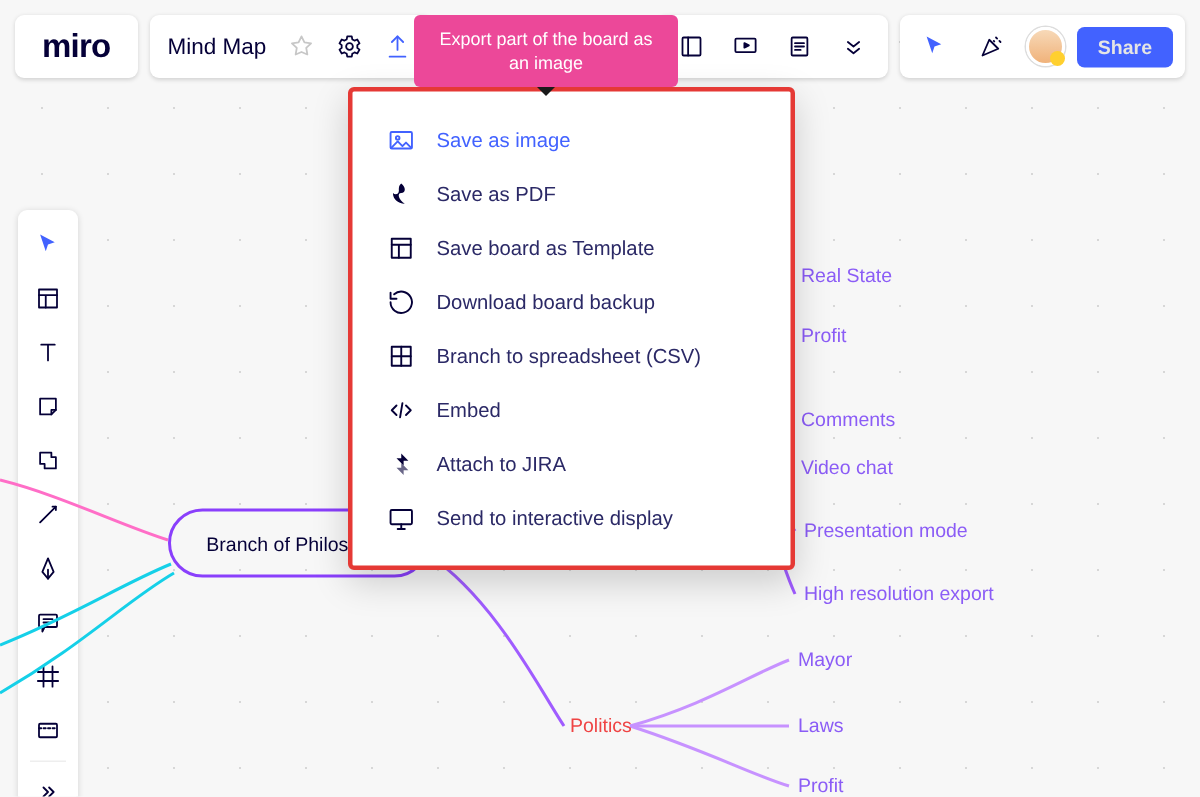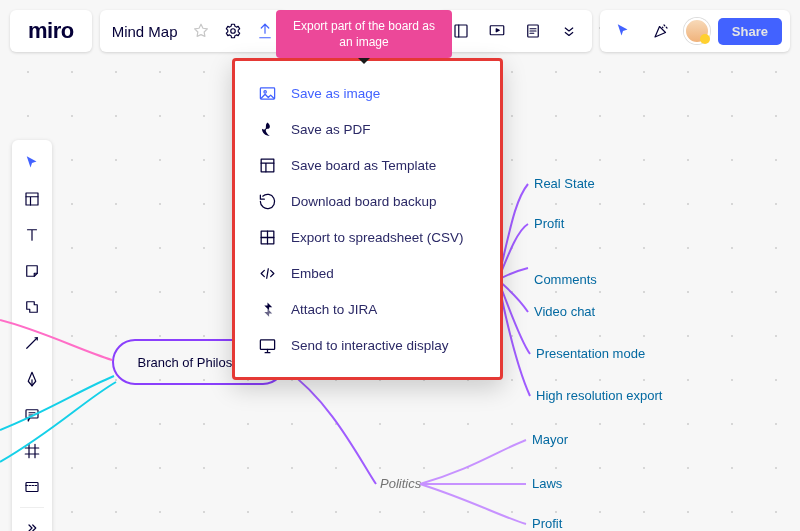--- a/index.html
+++ b/index.html
@@ -33,21 +33,21 @@
     background:#ec4899; color:#fff; font-size:12px; line-height:1.35;
     padding:8px 10px; border-radius:4px; text-align:center; z-index:60;
   }
   .tooltip::after{
     content:""; position:absolute; left:50%; transform:translateX(-50%);
     bottom:-6px; border:6px solid transparent; border-top-color:#1a1a1a; border-bottom:none;
   }
 
   
   .export-menu {
-    position:absolute; top:58px; left:232px; width:271px;
+    position:absolute; top:58px; left:232px; width:298px;
     background:#fff; border-radius:4px; z-index:50;
     box-shadow:0 8px 24px rgba(0,0,0,.18);
     border:3px solid #e53935;
     padding:14px 0;
   }
   .menu-row { display:flex; align-items:center; gap:14px; padding:8px 22px; font-size:13.5px; color:#2b2966; cursor:pointer; }
   .menu-row.active { color:#4262ff; }
   .menu-row .mi { width:20px; height:20px; display:flex; align-items:center; justify-content:center; color:#050038; }
   .menu-row.active .mi { color:#4262ff; }
   .menu-row svg { width:19px; height:19px; }
@@ -62,22 +62,22 @@
   .side-btn.active { color:#4262ff; }
   .side-sep { width:24px; height:1px; background:#eee; margin:1px 0; }
 
   
   .mind-svg { position:absolute; inset:0; z-index:5; }
   .node-main {
     position:absolute; left:112px; top:339px; width:174px; height:46px;
     border:2px solid #8a3ffc; border-radius:24px; display:flex; align-items:center; justify-content:center;
     font-size:13px; color:#050038; z-index:8;
   }
-  .sub-node { position:absolute; font-size:13px; color:#737373; z-index:8;font-style:italic; }
-  .right-label { position:absolute; font-size:13px; color:#0369a1; z-index:8; white-space:nowrap; }
+  .sub-node { position:absolute; font-size:13px; color:#ef4444; z-index:8; }
+  .right-label { position:absolute; font-size:13px; color:#8b5cf6; z-index:8; white-space:nowrap; }
 
 </style>
 </head>
 <body>
 
 <div class="canvas"></div>
 
 <svg class="mind-svg" viewBox="0 0 800 531">
 
   <path d="M 0 320 C 40 330, 80 350, 112 360" stroke="#ff6ec7" stroke-width="2" fill="none"></path>
@@ -231,21 +231,21 @@
       </span>
     <span>Download board backup</span>
   </div>
   <div class="menu-row">
     <span class="mi">
         <svg viewBox="0 0 24 24">
           <rect x="4" y="4" width="16" height="16"></rect>
           <path d="M4 12h16M12 4v16"></path>
         </svg>
       </span>
-    <span>Export to spreadsheet (CSV)</span>
+    <span>Branch to spreadsheet (CSV)</span>
   </div>
   <div class="menu-row">
     <span class="mi">
         <svg viewBox="0 0 24 24">
           <path d="M8 8l-4 4 4 4M16 8l4 4-4 4M13 6l-2 12"></path>
         </svg>
       </span>
     <span>Embed</span>
   </div>
   <div class="menu-row">

